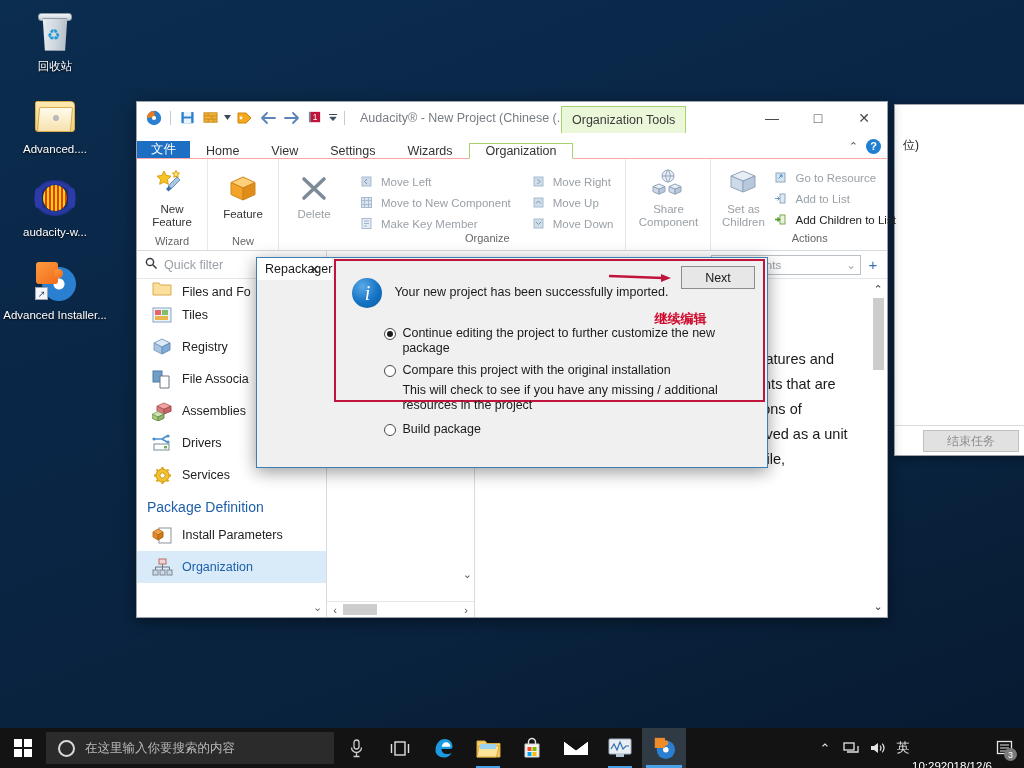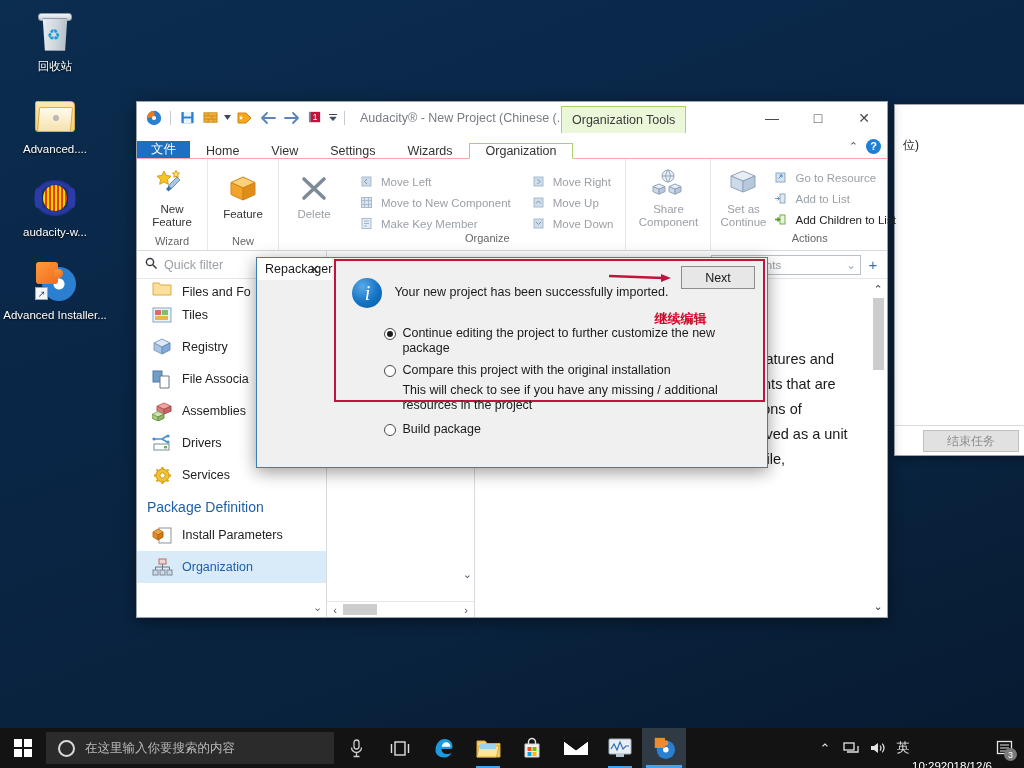--- a/index.html
+++ b/index.html
@@ -689,21 +689,21 @@
       <div class="bigbtn dis" style="width:52px;">
         <div class="bi">
           <svg width="32" height="30" viewBox="0 0 32 30">
             <path d="M16 2l12 5-12 5L4 7z" fill="#e8eef6" stroke="#91a3b8"></path>
             <path d="M4 7v11l12 5V12z" fill="#cddaea" stroke="#91a3b8"></path>
             <path d="M28 7v11l-12 5V12z" fill="#b7c8dd" stroke="#91a3b8"></path>
           </svg>
         </div>
         <div class="bl">
           <span>Set as</span><br>
-          <span>Continue</span>
+          <span>Children</span>
         </div>
       </div>
       <div class="smallcol">
         <div class="smallbtn">
           <span class="sic">
             <svg width="13" height="13" viewBox="0 0 13 13">
                 <rect x="2" y="2" width="9" height="9" fill="#d7e4f1" stroke="#8fa7c0"></rect>
                 <path d="M4.5 7.5L8 4M8 4H5.6M8 4v2.4" stroke="#3a8ad0" fill="none"></path>
               </svg>
           </span>

